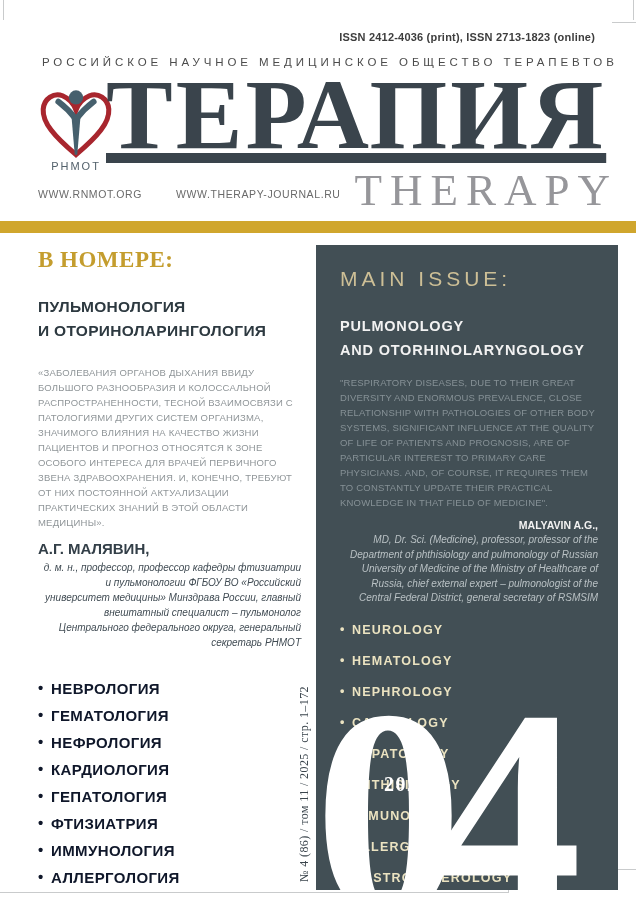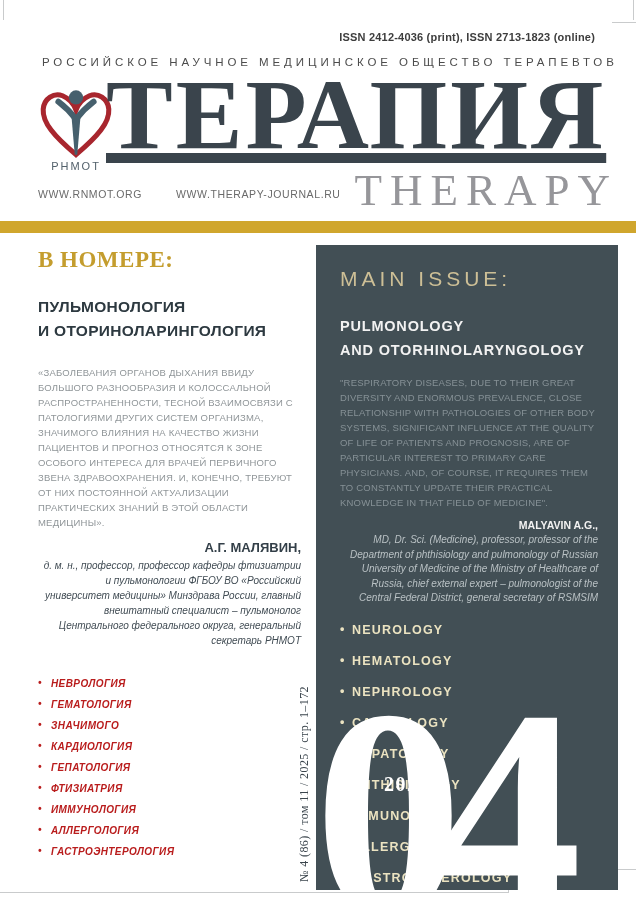--- a/index.html
+++ b/index.html
@@ -31,25 +31,25 @@
   .urls{position:absolute;left:38px;top:188px;font-size:10.5px;color:#6a6a6a;letter-spacing:0.6px;}
   .urls span{margin-right:34px;}
   .gold-bar{position:absolute;left:0;top:221px;width:636px;height:12px;background:#d0a62d;}
 
   
   .left-col{position:absolute;left:38px;top:247px;width:263px;color:#2d3940;}
   .in-issue-heading{font-size:23px;font-weight:bold;color:#c49d2e;letter-spacing:0.5px;font-family:Liberation Serif, serif;}
   .topic-title-ru{margin-top:22px;font-size:15.5px;font-weight:bold;line-height:1.55;
                   letter-spacing:0.3px;white-space:pre-line;color:#2d3940;}
   .quote-ru{margin-top:22px;font-size:9.5px;line-height:1.58;letter-spacing:0.2px;color:#8f9598;}
-  .author-ru{margin-top:9px;text-align:right;font-size:13px;font-weight:bold;color:#333f48;}
+  .author-ru{margin-top:9px;text-align:left;font-size:15px;font-weight:bold;color:#333f48;}
   .bio-ru{margin-top:3px;text-align:right;font-style:italic;font-size:10px;line-height:1.5;color:#414c54;}
   .topics-ru{list-style:none;margin:30px 0 0 0;padding:0;}
   .topics-ru li{position:relative;padding-left:13px;margin-bottom:10px;
-                font-size:10px;font-weight:bold;letter-spacing:0.4px;color:#b91c1c;font-style:italic;}
+                font-size:15px;font-weight:bold;letter-spacing:0.4px;color:#0f172a;}
   .topics-ru li::before{content:"•";position:absolute;left:0;top:-1px;}
 
   
   .panel{position:absolute;left:316px;top:245px;width:302px;height:645px;
          background:#424f55;overflow:hidden;box-sizing:border-box;padding:22px 20px 0 24px;}
   .main-issue-heading{font-size:21px;font-weight:400;color:#cdbf96;letter-spacing:4px;}
   .topic-title-en{margin-top:24px;font-size:14.5px;font-weight:bold;line-height:1.65;
                   letter-spacing:0.8px;white-space:pre-line;color:#f2f2f2;}
   .quote-en{margin-top:12px;font-size:9.5px;line-height:1.58;letter-spacing:0.2px;color:#869196;}
   .author-en{margin-top:6px;text-align:right;font-size:10.5px;font-weight:bold;color:#f2f2f2;}
@@ -108,21 +108,21 @@
   <section class="left-col">
     <div class="in-issue-heading">В НОМЕРЕ:</div>
     <div class="topic-title-ru">ПУЛЬМОНОЛОГИЯ
 И ОТОРИНОЛАРИНГОЛОГИЯ</div>
     <p class="quote-ru">«ЗАБОЛЕВАНИЯ ОРГАНОВ ДЫХАНИЯ ВВИДУ БОЛЬШОГО РАЗНООБРАЗИЯ И КОЛОССАЛЬНОЙ РАСПРОСТРАНЕННОСТИ, ТЕСНОЙ ВЗАИМОСВЯЗИ С ПАТОЛОГИЯМИ ДРУГИХ СИСТЕМ ОРГАНИЗМА, ЗНАЧИМОГО ВЛИЯНИЯ НА КАЧЕСТВО ЖИЗНИ ПАЦИЕНТОВ И ПРОГНОЗ ОТНОСЯТСЯ К ЗОНЕ ОСОБОГО ИНТЕРЕСА ДЛЯ ВРАЧЕЙ ПЕРВИЧНОГО ЗВЕНА ЗДРАВООХРАНЕНИЯ. И, КОНЕЧНО, ТРЕБУЮТ ОТ НИХ ПОСТОЯННОЙ АКТУАЛИЗАЦИИ ПРАКТИЧЕСКИХ ЗНАНИЙ В ЭТОЙ ОБЛАСТИ МЕДИЦИНЫ».</p>
     <div class="author-ru">А.Г. МАЛЯВИН,</div>
     <div class="bio-ru">д. м. н., профессор, профессор кафедры фтизиатрии и пульмонологии ФГБОУ ВО «Российский университет медицины» Минздрава России, главный внештатный специалист – пульмонолог Центрального федерального округа, генеральный секретарь РНМОТ</div>
     <ul class="topics-ru">
         <li><span class="topic-label">НЕВРОЛОГИЯ</span></li>
         <li><span class="topic-label">ГЕМАТОЛОГИЯ</span></li>
-        <li><span class="topic-label">ЗНАЧИМОГО</span></li>
+        <li><span class="topic-label">НЕФРОЛОГИЯ</span></li>
         <li><span class="topic-label">КАРДИОЛОГИЯ</span></li>
         <li><span class="topic-label">ГЕПАТОЛОГИЯ</span></li>
         <li><span class="topic-label">ФТИЗИАТРИЯ</span></li>
         <li><span class="topic-label">ИММУНОЛОГИЯ</span></li>
         <li><span class="topic-label">АЛЛЕРГОЛОГИЯ</span></li>
         <li><span class="topic-label">ГАСТРОЭНТЕРОЛОГИЯ</span></li>
       </ul>
   </section>
 
   <section class="panel">

